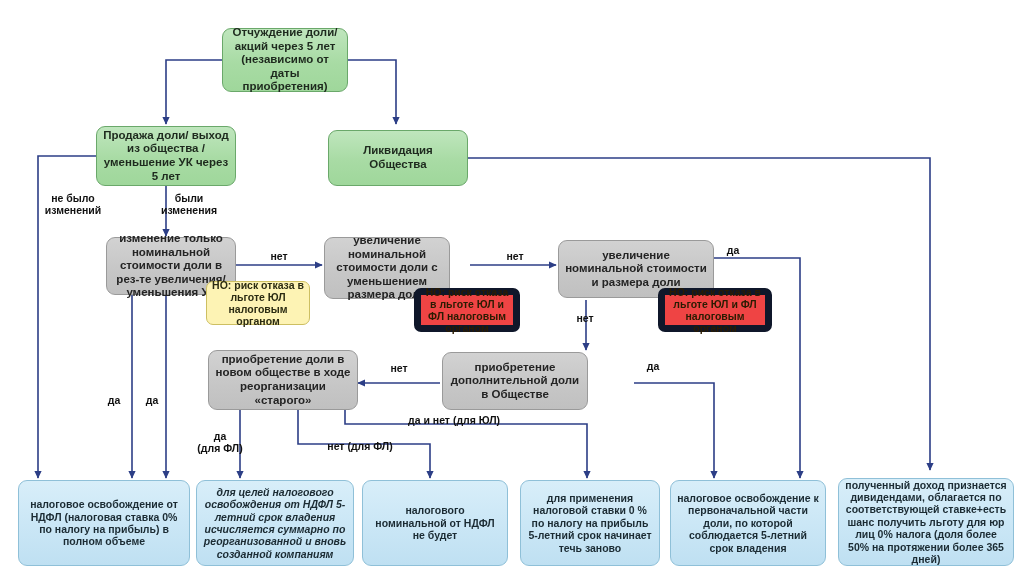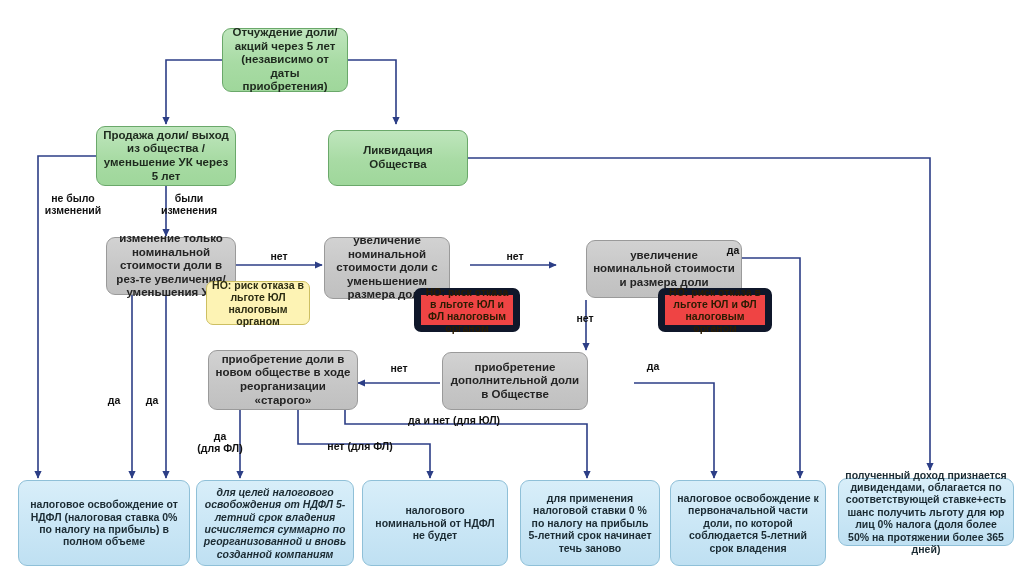--- a/index.html
+++ b/index.html
@@ -85,21 +85,21 @@
   </div>
 
   <div class="node gray" style="left:106px;top:237px;width:130px;height:58px;">
     <span>изменение только номинальной стоимости доли в рез-те увеличения/ уменьшения УК</span>
   </div>
 
   <div class="node gray" style="left:324px;top:237px;width:126px;height:62px;">
     <span>увеличение номинальной стоимости доли с уменьшением размера доли</span>
   </div>
 
-  <div class="node gray" style="left:558px;top:240px;width:156px;height:58px;margin-left:28px;">
+  <div class="node gray" style="left:558px;top:240px;width:156px;height:58px;">
     <span>увеличение номинальной стоимости и размера доли</span>
   </div>
 
   <div class="node gray" style="left:208px;top:350px;width:150px;height:60px;">
     <span>приобретение доли в новом обществе в ходе реорганизации «старого»</span>
   </div>
 
   <div class="node gray" style="left:442px;top:352px;width:146px;height:58px;justify-content:flex-end;">
     <span>приобретение дополнительной доли в Обществе</span>
   </div>
@@ -129,21 +129,21 @@
   </div>
 
   <div class="node blue" style="left:520px;top:480px;width:140px;height:86px;">
     <span>для применения налоговой ставки 0 % по налогу на прибыль 5-летний срок начинает течь заново</span>
   </div>
 
   <div class="node blue" style="left:670px;top:480px;width:156px;height:86px;">
     <span>налоговое освобождение к первоначальной части доли, по которой соблюдается 5-летний срок владения</span>
   </div>
 
-  <div class="node blue" style="left:838px;top:478px;width:176px;height:68px;">
+  <div class="node blue" style="left:838px;top:478px;width:176px;height:88px;">
     <span>полученный доход признается дивидендами, облагается по соответствующей ставке+есть шанс получить льготу для юр лиц 0% налога (доля более 50% на протяжении более 365 дней)</span>
   </div>
 
   <div class="elabel" style="left:36px;top:192px;width:74px;">не было
 изменений</div>
 
   <div class="elabel" style="left:152px;top:192px;width:74px;">были
 изменения</div>
 
   <div class="elabel" style="left:262px;top:250px;width:34px;">нет</div>

